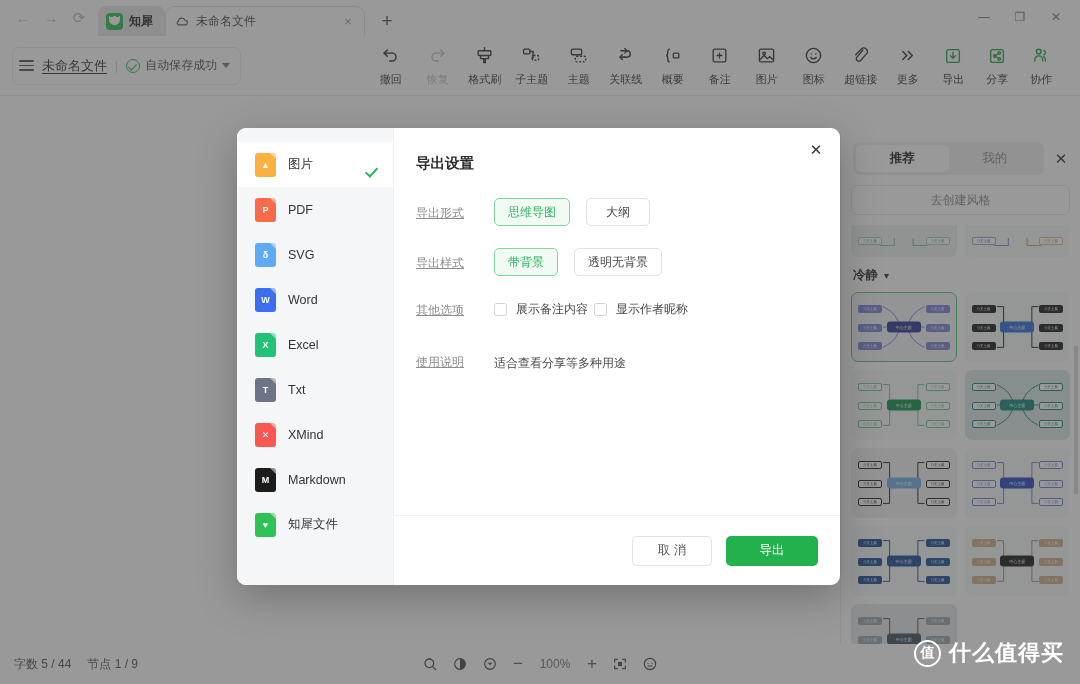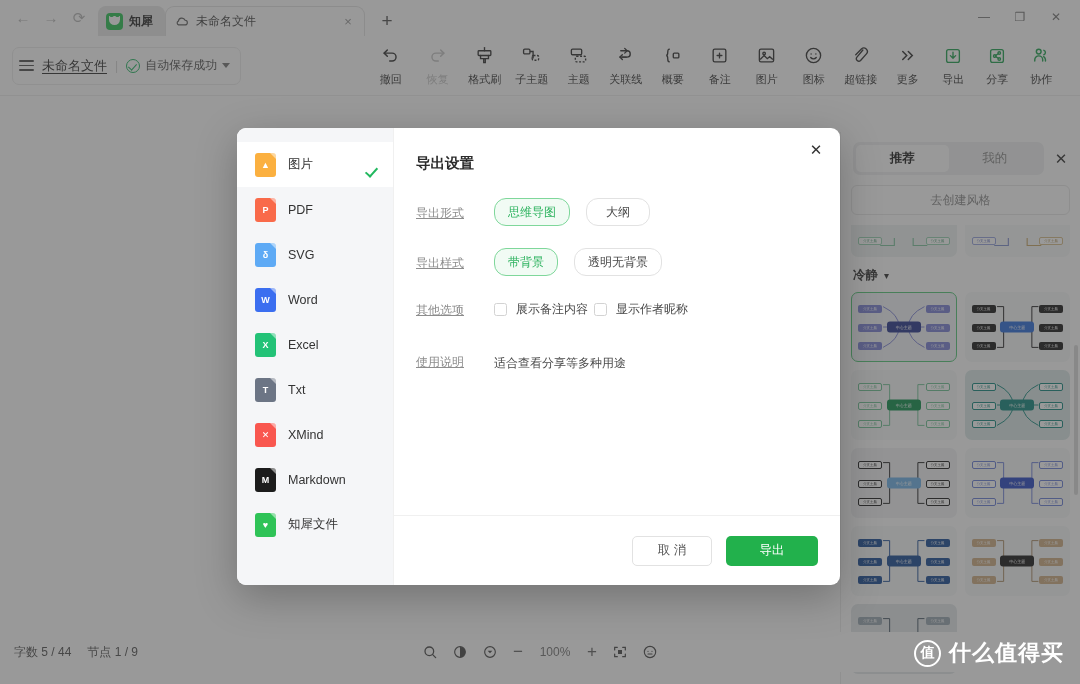--- a/index.html
+++ b/index.html
@@ -106,21 +106,21 @@
   .tool-item.disabled .tool-icon, .tool-item.disabled .tool-label { color: #c6c6c6; }
   .tool-label { font-size: 11px; color: #3a3a3a; white-space: nowrap; }
 
   .tool-right { margin-left: auto; display: flex; align-items: center; gap: 0; padding-right: 10px; }
   .tool-right .tool-item { width: 44px; }
   .avatar-wrap { width: 44px; display: flex; justify-content: center; border-left: 1px solid #eee; margin-left: 8px; padding-left:6px;}
 
   .canvas { position: absolute; left: 0; top: 60px; width: 1080px; height: 548px; background: #fff; }
 
   .status-bar {
-    position: absolute; left: 0; bottom: 12px; width: 1080px; height: 40px;
+    position: absolute; left: 0; bottom: 0; width: 1080px; height: 40px;
     background: #ffffff; display: flex; align-items: center;
   }
   .status-left { display: flex; gap: 16px; margin-left: 14px; }
   .status-text { font-size: 12px; color: #555; }
   .zoom-ctrls {
     position: absolute; left: 50%; transform: translateX(-50%);
     display: flex; align-items: center; gap: 14px;
   }
   .zc { color: #4a4a4a; display: flex; align-items: center; justify-content: center; }
   .zc-pm { font-size: 17px; color: #666; width: 12px; text-align: center; }
@@ -217,21 +217,21 @@
   .dlg-main { flex: 1; position: relative; padding: 26px 0 0 22px; }
   .dlg-close {
     position: absolute; right: 14px; top: 12px; font-size: 15px; color: #333;
     width: 20px; height: 20px; display: flex; align-items: center; justify-content: center;
   }
   .dlg-title { font-size: 14.5px; font-weight: bold; color: #2b2b2b; margin-bottom: 25px; }
   .frm-row { display: flex; align-items: flex-start; margin-bottom: 22px; }
   .frm-label { width: 78px; font-size: 12px; color: #8d8d8d; padding-top: 7px; white-space: nowrap; text-decoration: underline; }
   .frm-ctl { display: flex; gap: 16px; }
   .opt-btn {
-    min-width: 64px; height: 28px; padding: 0 13px; border-radius: 12px;
+    min-width: 64px; height: 28px; padding: 0 13px; border-radius: 5px;
     border: 1px solid #e2e2e2; background: #fff;
     font-size: 12px; color: #4a4a4a;
     display: flex; align-items: center; justify-content: center; white-space: nowrap;
   }
   .opt-btn.sel { border-color: #7fd79b; background: #f1fbf4; color: #2eb35f; }
   .chk-row { display: flex; align-items: center; gap: 9px; height: 22px; }
   .chk-box {
     width: 13px; height: 13px; border: 1px solid #d3d3d3; border-radius: 2.5px; background: #fff;
     flex: none;
   }

